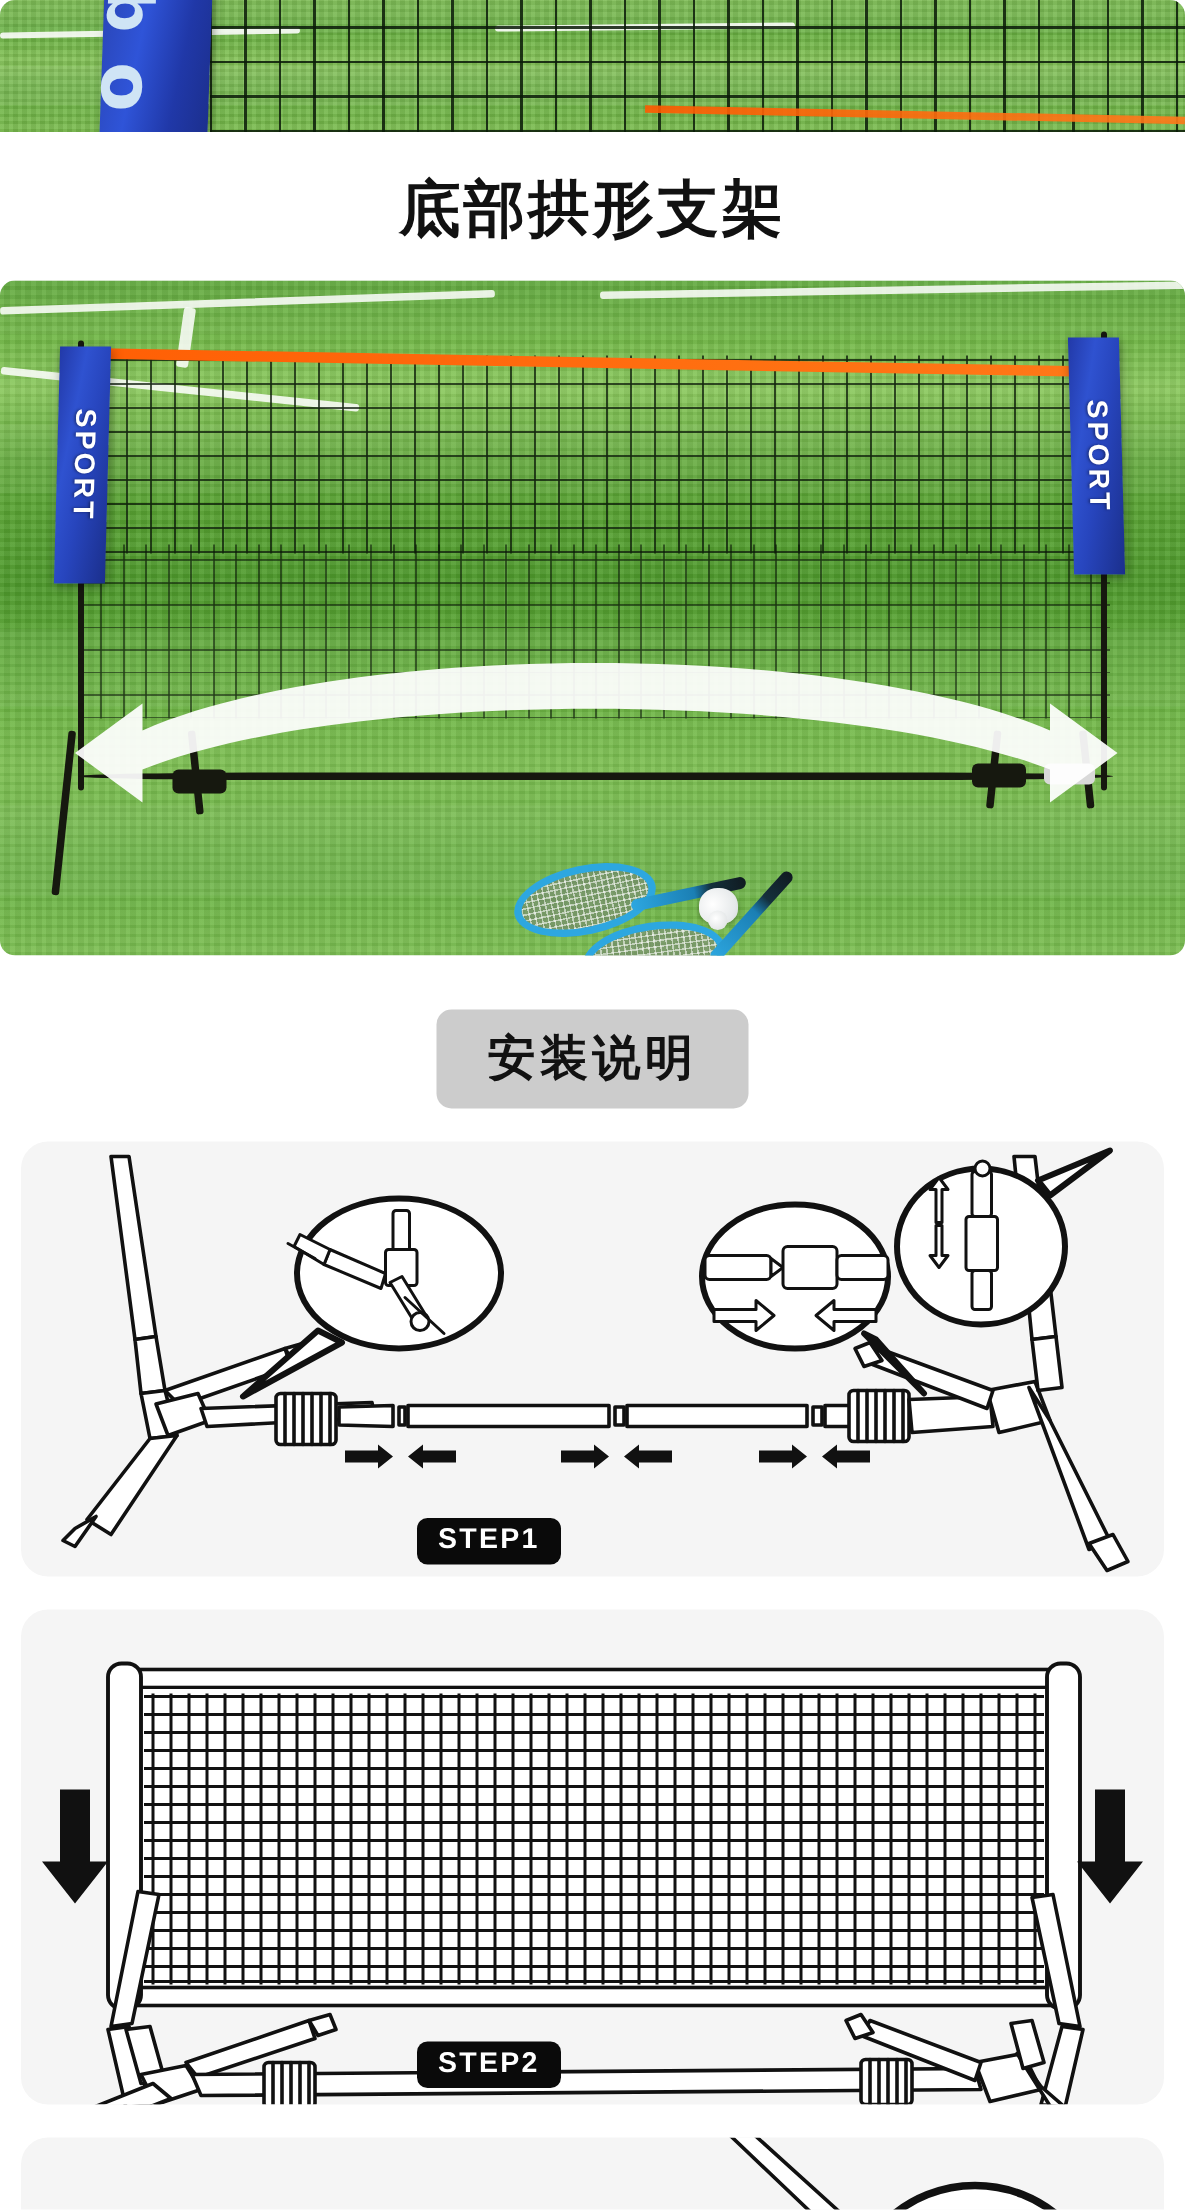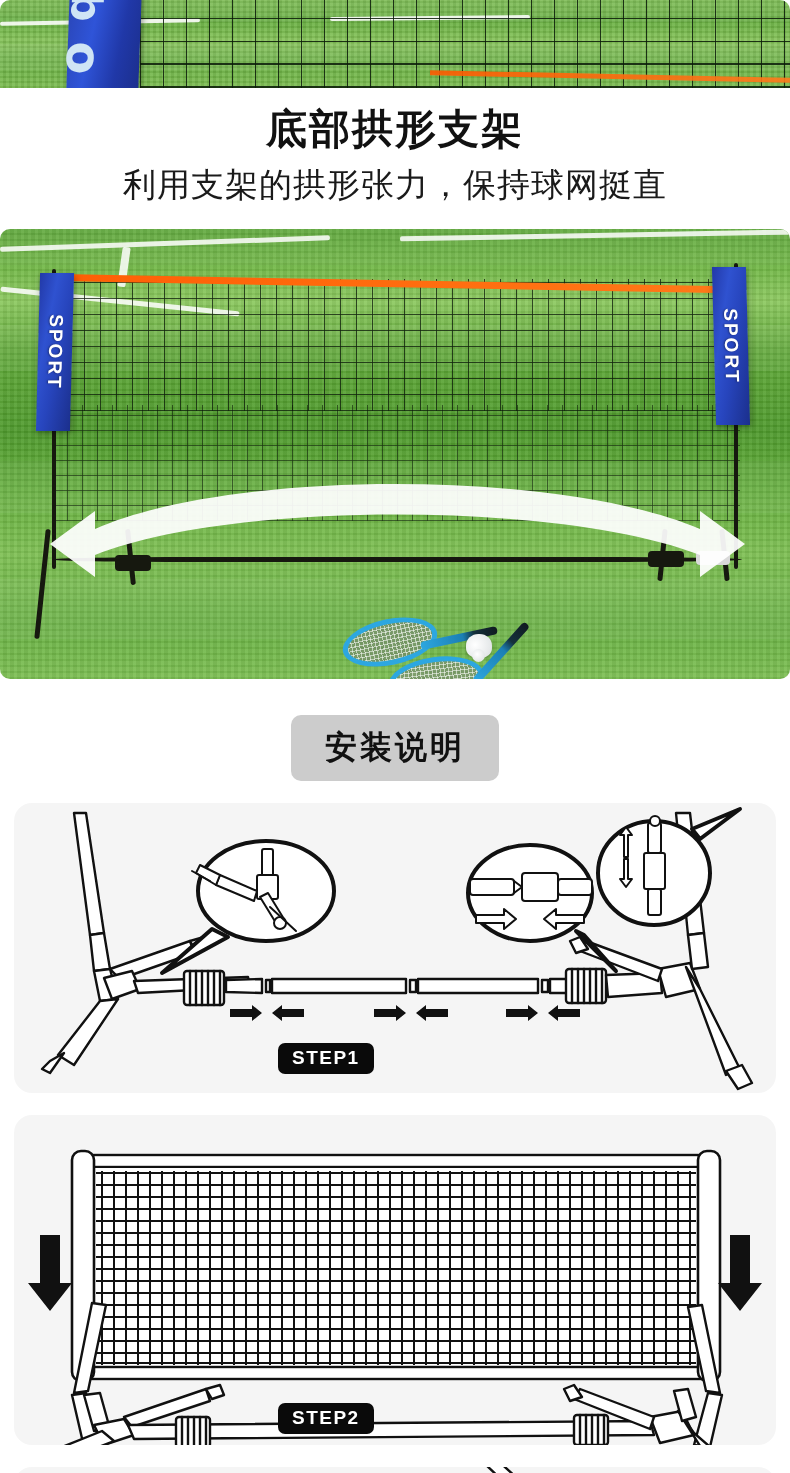--- a/index.html
+++ b/index.html
@@ -54,21 +54,21 @@
   }
   .g1 { font-size:42px; left:2px; top:-12px; }
   .g2 { font-size:48px; left:0px; top:36px; }
   .orange-edge-top {
     position:absolute; left:430px; right:0; top:74px; height:5px;
     background:linear-gradient(90deg,#ff5a00,#ff7a1a);
     transform:rotate(1.2deg); opacity:.9;
   }
 
   
-  .title-wrap { text-align:center; padding-top:18px; }
+  .title-wrap { text-align:center; padding-top:28px; }
   .main-title {
     font-size:41px;
     font-weight:900;
     color:#111111;
     letter-spacing:2px;
     line-height:1.15;
     font-family:"DejaVu Sans","Liberation Sans",sans-serif;
   }
   .sub-title {
     font-size:33px;
@@ -235,21 +235,20 @@
   <div class="mesh" style="left:140px;top:0;right:0;height:88px;"></div>
   <div class="blue-post-top">
     <span class="post-glyph g1">b</span>
     <span class="post-glyph g2">o</span>
   </div>
   <div class="orange-edge-top"></div>
 </div>
 
 <div class="title-wrap">
   <div class="main-title">底部拱形支架</div>
-  <div class="sub-title">利用支架的拱形张力，保持球网挺直</div>
 </div>
 
 <div class="hero-photo">
   <div class="hero-grass"></div>
 
   <div class="hero-stripe" style="top:0;height:36px;"></div>
   <div class="hero-stripe" style="top:96px;height:46px;"></div>
   <div class="hero-stripe" style="top:232px;height:52px;"></div>
   <div class="hero-stripe" style="top:350px;height:60px;"></div>
 
@@ -405,21 +404,21 @@
     <g fill="#111111">
       <path d="M 216,206 L 238,206 L 238,202 L 248,210 L 238,218 L 238,214 L 216,214 Z"></path>
       <path d="M 290,206 L 268,206 L 268,202 L 258,210 L 268,218 L 268,214 L 290,214 Z"></path>
       <path d="M 360,206 L 382,206 L 382,202 L 392,210 L 382,218 L 382,214 L 360,214 Z"></path>
       <path d="M 434,206 L 412,206 L 412,202 L 402,210 L 412,218 L 412,214 L 434,214 Z"></path>
       <path d="M 492,206 L 514,206 L 514,202 L 524,210 L 514,218 L 514,214 L 492,214 Z"></path>
       <path d="M 566,206 L 544,206 L 544,202 L 534,210 L 544,218 L 544,214 L 566,214 Z"></path>
     </g>
   </svg>
 
-  <span class="step-tag" style="left:264px;top:240px;">STEP1</span>
+  <span class="step-tag" style="left:264px;top:251px;">STEP1</span>
 </div>
 
 <div class="step-panel panel2">
   <svg class="svg-layer" width="762" height="330" viewBox="0 0 762 330">
 
     <g>
       <rect x="76" y="40" width="612" height="12" fill="#ffffff" stroke="#111111" stroke-width="2.4"></rect>
       <rect x="76" y="52" width="612" height="200" fill="#ffffff" stroke="#111111" stroke-width="2"></rect>
       <rect x="76" y="252" width="612" height="12" fill="#ffffff" stroke="#111111" stroke-width="2.4"></rect>
 

